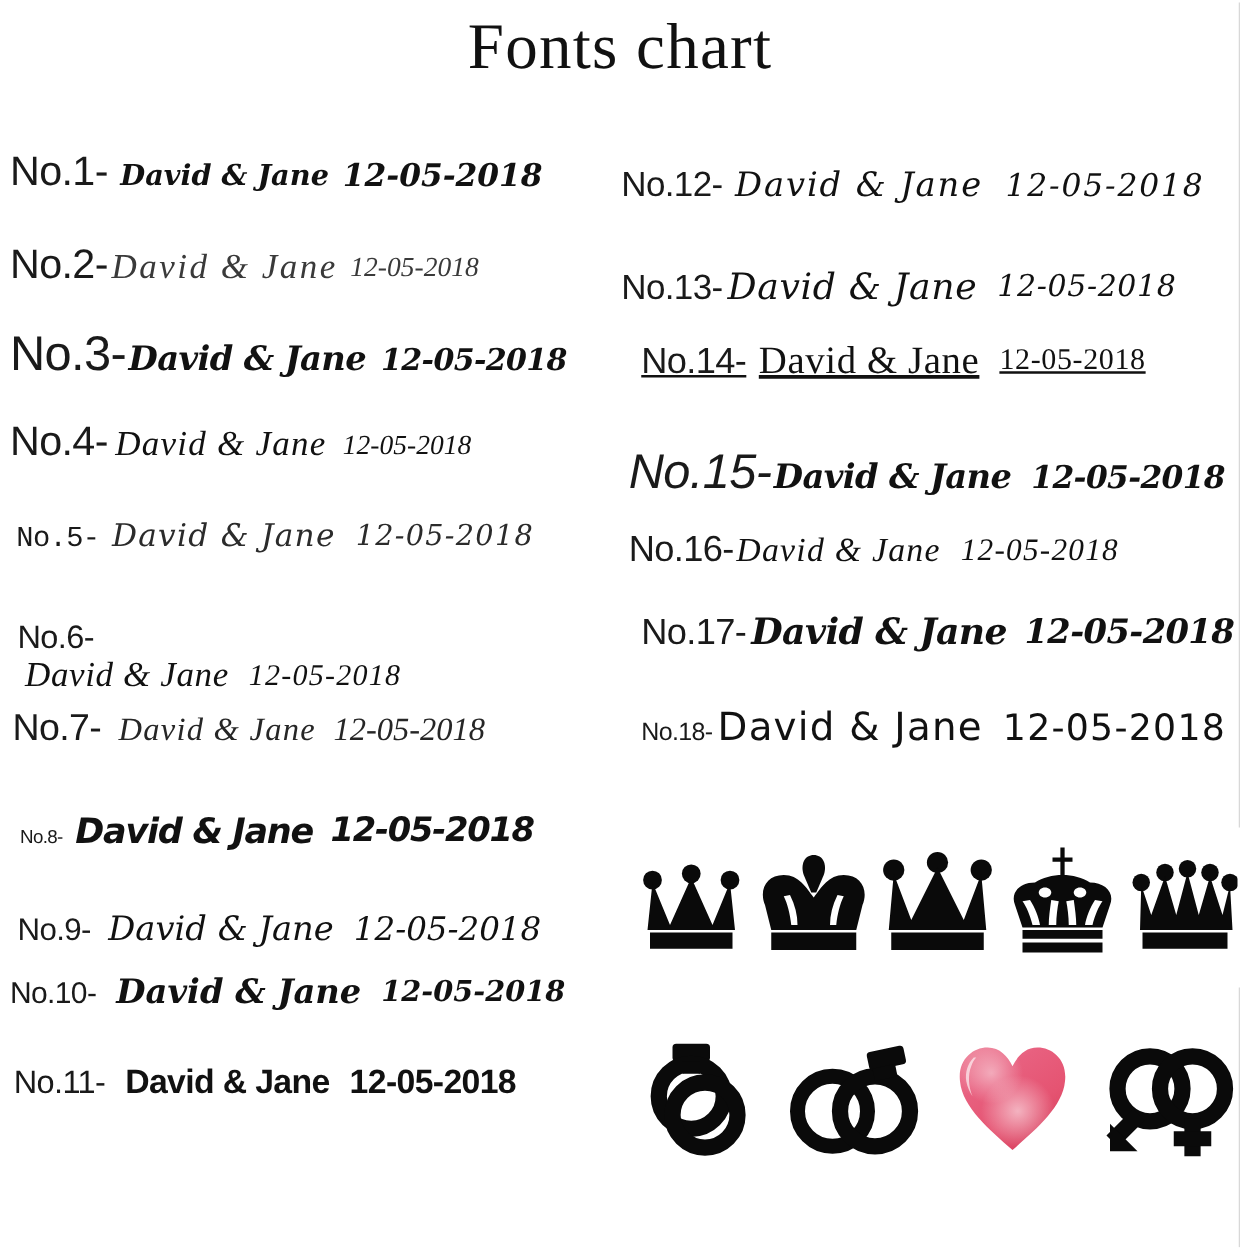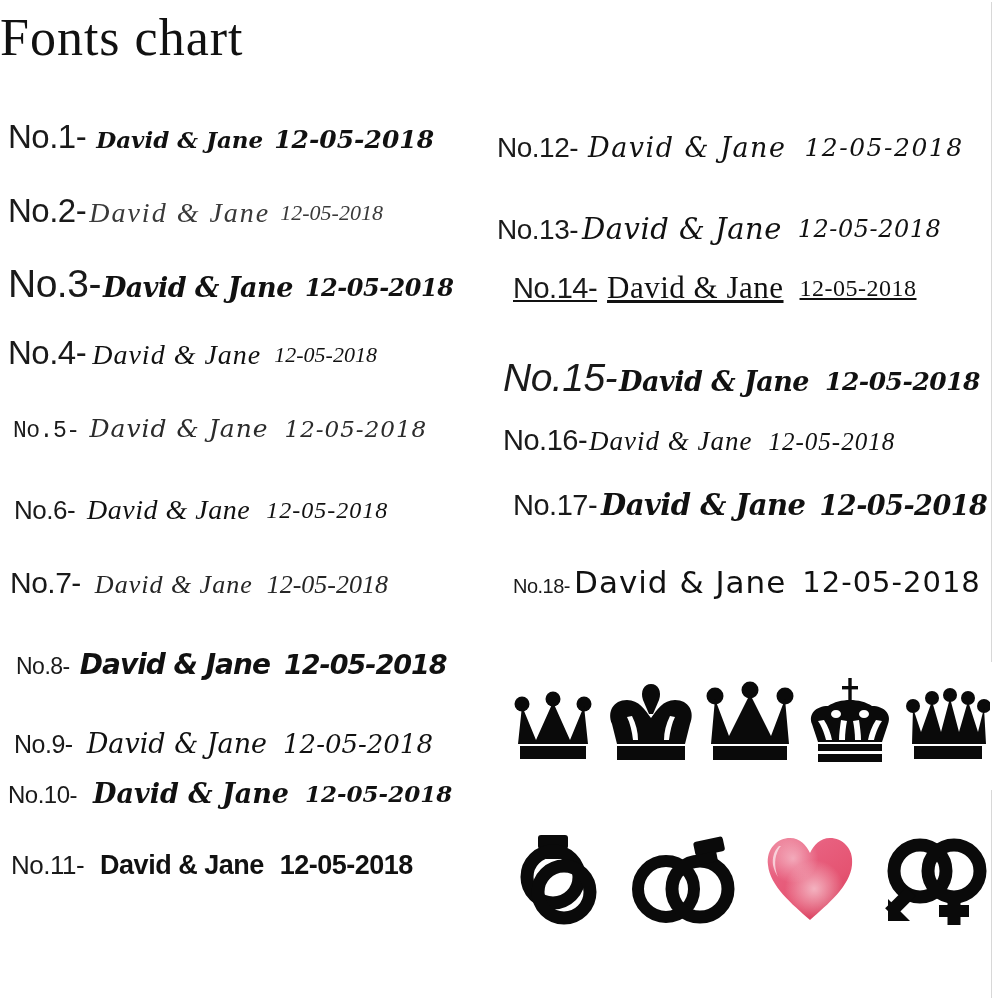--- a/index.html
+++ b/index.html
@@ -19,21 +19,21 @@
     background: #ffffff;
     overflow: hidden;
   }
 
   
   #title {
     position: absolute;
     top: 8px;
     left: 0;
     width: 992px;
-    text-align: left;
+    text-align: center;
     font-family: "Liberation Serif", "DejaVu Serif", serif;
     font-size: 52px;
     font-weight: 400;
     color: #111111;
     letter-spacing: 1px;
   }
 
   
   .column {
     position: absolute;
@@ -221,38 +221,38 @@
     </div>
 
     <div class="font-row f-curly-light" style="top:414px;">
       <span class="row-label" style="font-size:23px;padding-left:5px;font-family:Liberation Mono, monospace;">No.5-</span>
       <span class="row-sample">
         <span class="sample-names" style="font-size:25px;padding-left:10px;">David &amp; Jane</span>
         <span class="sample-date" style="font-size:23px;padding-left:16px;">12-05-2018</span>
       </span>
     </div>
 
-    <div class="font-row f-calligraphy" style="top:494px;">
+    <div class="font-row f-calligraphy" style="top:494px;flex-direction:column;">
       <span class="row-label" style="font-size:26px;padding-left:6px;">No.6-</span>
       <span class="row-sample">
         <span class="sample-names" style="font-size:28px;padding-left:12px;">David &amp; Jane</span>
         <span class="sample-date" style="font-size:24px;padding-left:16px;letter-spacing:1px;">12-05-2018</span>
       </span>
     </div>
 
     <div class="font-row f-calligraphy-thin" style="top:566px;">
       <span class="row-label" style="font-size:30px;padding-left:2px;">No.7-</span>
       <span class="row-sample">
         <span class="sample-names" style="font-size:26px;padding-left:14px;letter-spacing:1px;">David &amp; Jane</span>
         <span class="sample-date" style="font-size:26px;padding-left:14px;">12-05-2018</span>
       </span>
     </div>
 
     <div class="font-row f-brush-bold" style="top:648px;">
-      <span class="row-label" style="font-size:23px;padding-left:8px;">No.8-</span>
+      <span class="row-label" style="font-size:15px;padding-left:8px;">No.8-</span>
       <span class="row-sample">
         <span class="sample-names" style="font-size:28px;padding-left:10px;">David &amp; Jane</span>
         <span class="sample-date" style="font-size:27px;padding-left:14px;">12-05-2018</span>
       </span>
     </div>
 
     <div class="font-row f-script-classic" style="top:728px;">
       <span class="row-label" style="font-size:25px;padding-left:6px;">No.9-</span>
       <span class="row-sample">
         <span class="sample-names" style="font-size:27px;padding-left:14px;">David &amp; Jane</span>

